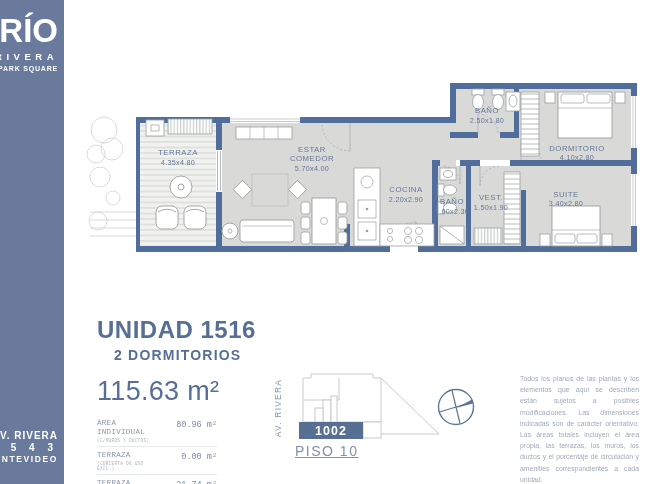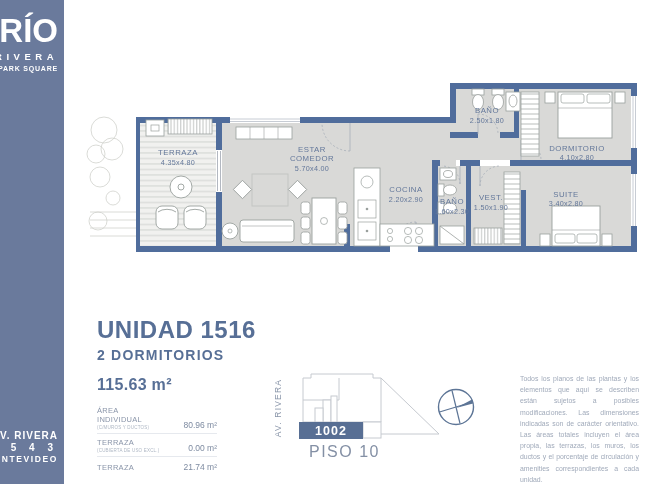--- a/index.html
+++ b/index.html
@@ -14,33 +14,33 @@
   .logo .l2{font-size:9.5px;font-weight:700;letter-spacing:4.5px;margin-top:2px;}
   .logo .l3{font-size:7px;font-weight:700;letter-spacing:0.8px;margin-top:3px;}
   .addr{position:absolute;right:6px;bottom:20px;text-align:right;color:#ffffff;white-space:nowrap;}
   .addr .a1{font-size:10px;font-weight:700;letter-spacing:1px;}
   .addr .a2{font-size:10px;font-weight:700;letter-spacing:5px;margin-top:1px;}
   .addr .a3{font-size:8.5px;font-weight:700;letter-spacing:1.6px;margin-top:1px;}
 
   
   #unit-info{left:97px;top:316px;width:175px;color:#576f96;}
   .u-title{font-size:24px;font-weight:700;letter-spacing:0.5px;}
-  .u-sub{font-size:14px;font-weight:700;letter-spacing:1.2px;margin-top:3px;}
-  .u-area{font-size:16px;font-weight:700;letter-spacing:0.3px;margin-top:13px;}
+  .u-sub{font-size:14px;font-weight:700;letter-spacing:1.2px;margin-top:3px;margin-left:17px;}
+  .u-area{font-size:27px;font-weight:400;letter-spacing:0.3px;margin-top:13px;}
   .specs{width:120px;margin-top:8px;}
-  .spec-row{display:flex;justify-content:space-between;align-items:flex-end;padding:4px 0 3px 0;}
+  .spec-row{display:flex;justify-content:space-between;align-items:flex-start;padding:4px 0 3px 0;font-family:Liberation Mono, monospace;}
   .spec-row + .spec-row{border-top:1px solid #e6e9ee;}
   .spec-label{font-size:7.5px;font-weight:400;color:#8a95a9;letter-spacing:0.3px;line-height:1.2;}
   .spec-sub{font-size:4.5px;color:#aeb7c4;letter-spacing:0.2px;margin-top:1px;}
   .spec-value{font-size:8.5px;color:#7e8ba1;white-space:nowrap;padding-top:1px;padding-left:20px;}
 
   
   #av-rivera-vert{left:243px;top:403px;width:70px;height:10px;transform:rotate(-90deg);
     text-align:center;font-size:8.5px;color:#8894a8;letter-spacing:1.2px;white-space:nowrap;}
-  #piso{left:309px;top:443px;font-size:16px;color:#8490a5;letter-spacing:1.5px;}
+  #piso{left:295px;top:443px;font-size:14px;color:#8490a5;letter-spacing:1.5px;text-decoration:underline;}
 
   
   #disclaimer{left:520px;top:373px;width:119px;font-size:6.9px;line-height:1.62;
     color:#a0aaba;text-align:justify;}
 
   svg text{font-family:"Liberation Sans", sans-serif;}
   .rlabel{fill:#63779a;font-size:7.8px;letter-spacing:0.5px;}
   .rdims{fill:#63779a;font-size:7.2px;letter-spacing:0.3px;}
 </style>
 </head>

